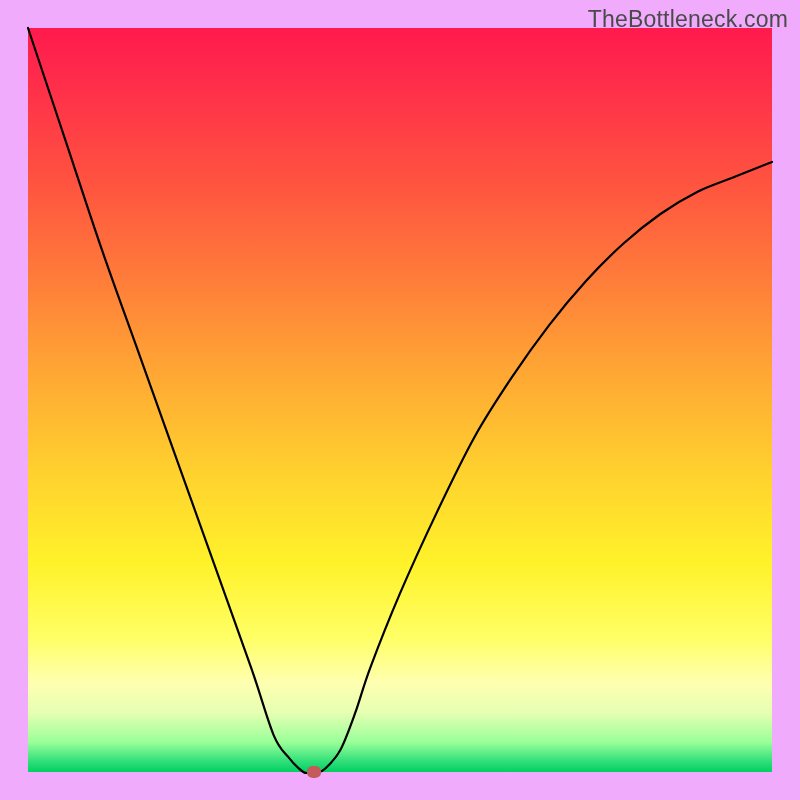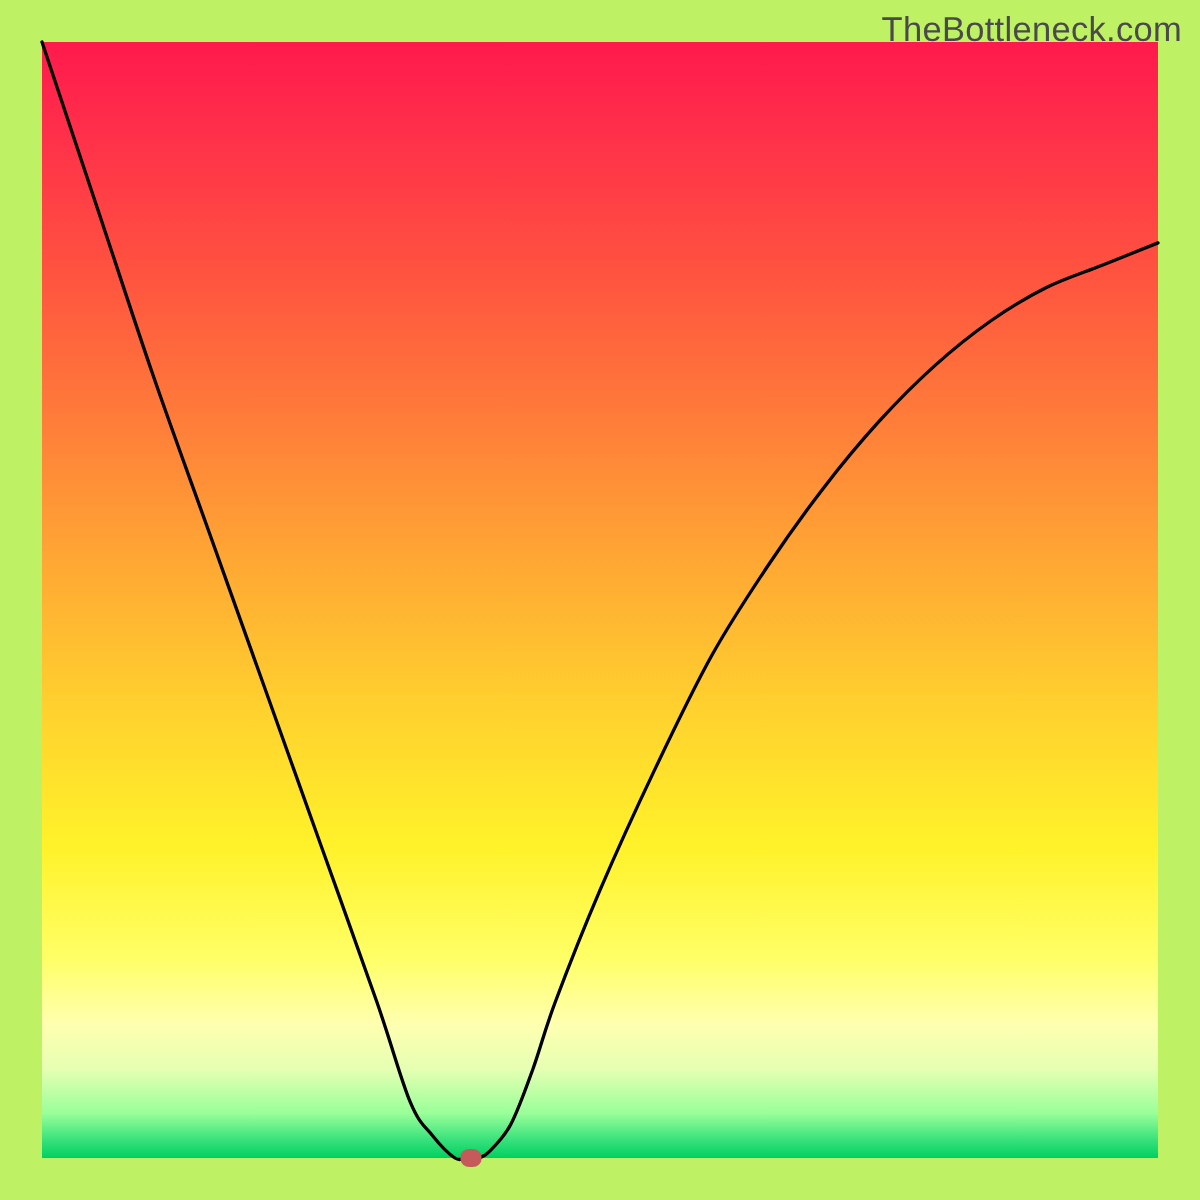--- a/index.html
+++ b/index.html
@@ -10,21 +10,21 @@
     background: #000;
     overflow: hidden;
     font-family: Arial, Helvetica, sans-serif;
   }
   .frame {
     position: absolute;
     left: 0;
     top: 0;
     width: 800px;
     height: 800px;
-    background: #bef264;
+    background: #f0abfc;
   }
   .plot {
     position: absolute;
     left: 28px;
     top: 28px;
     width: 744px;
     height: 744px;
     
     background: linear-gradient(to bottom,
       #ff1a4d 0%,

